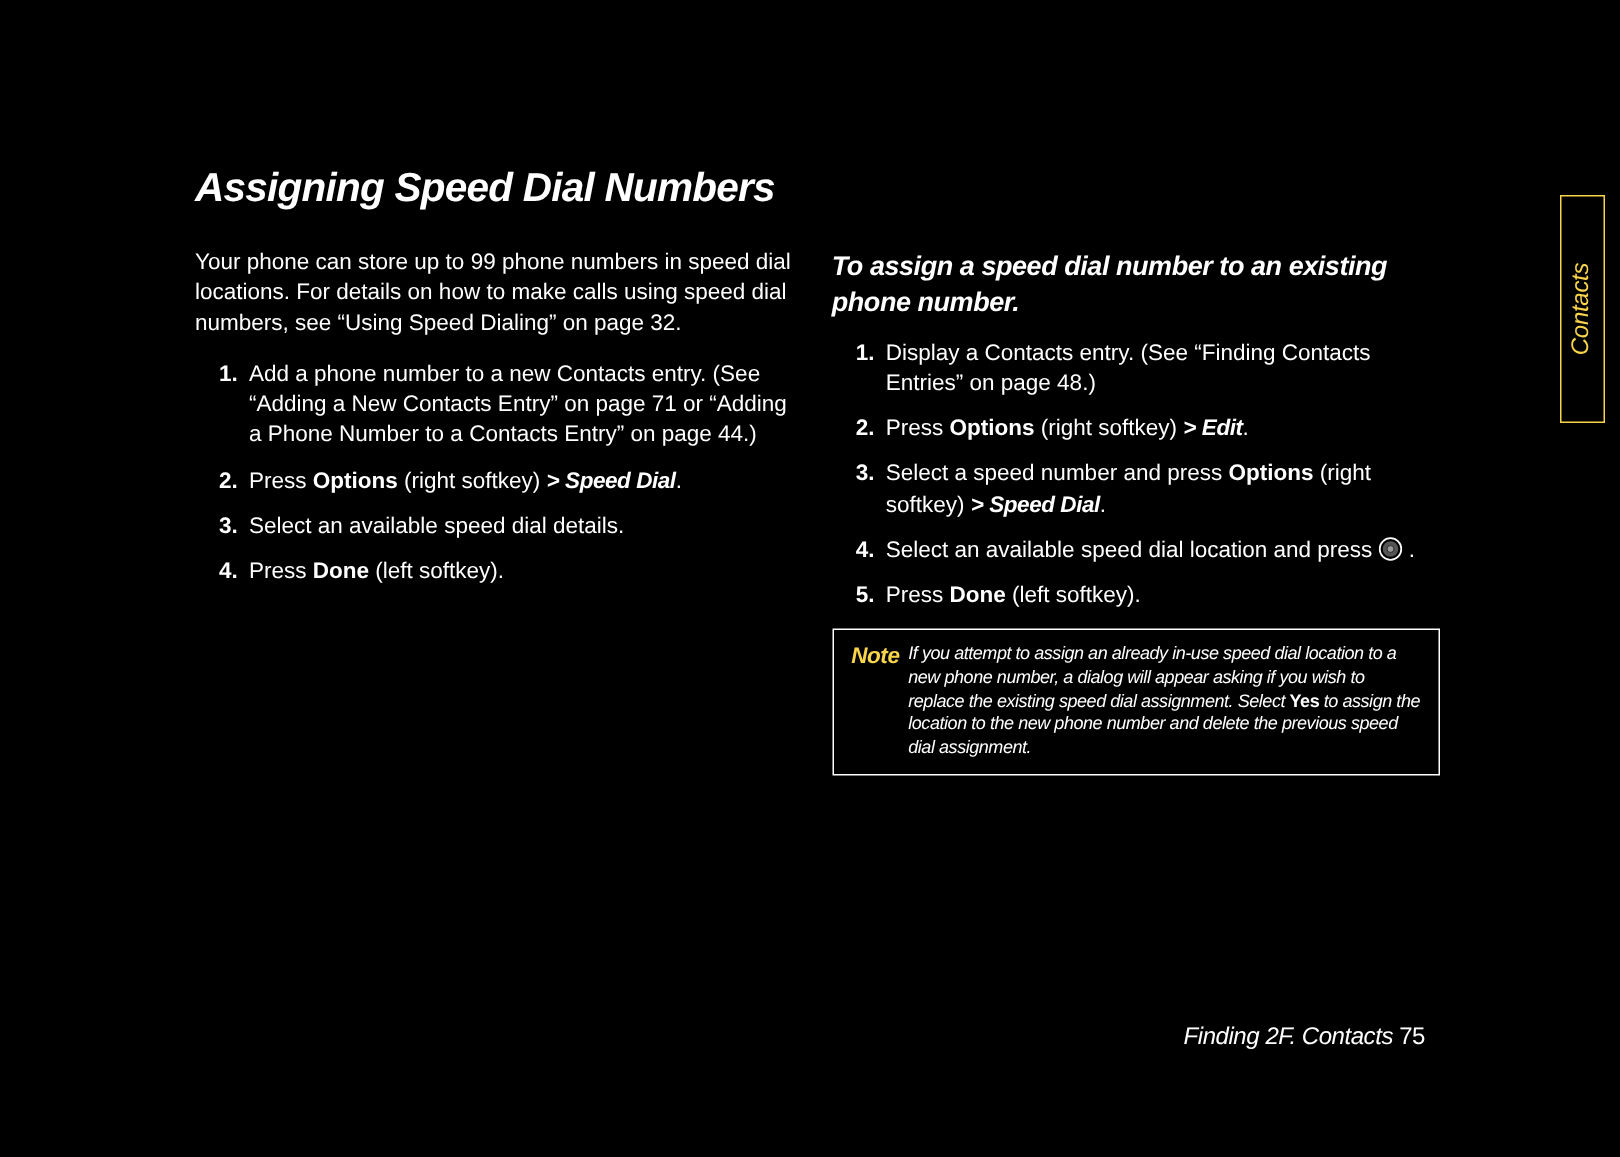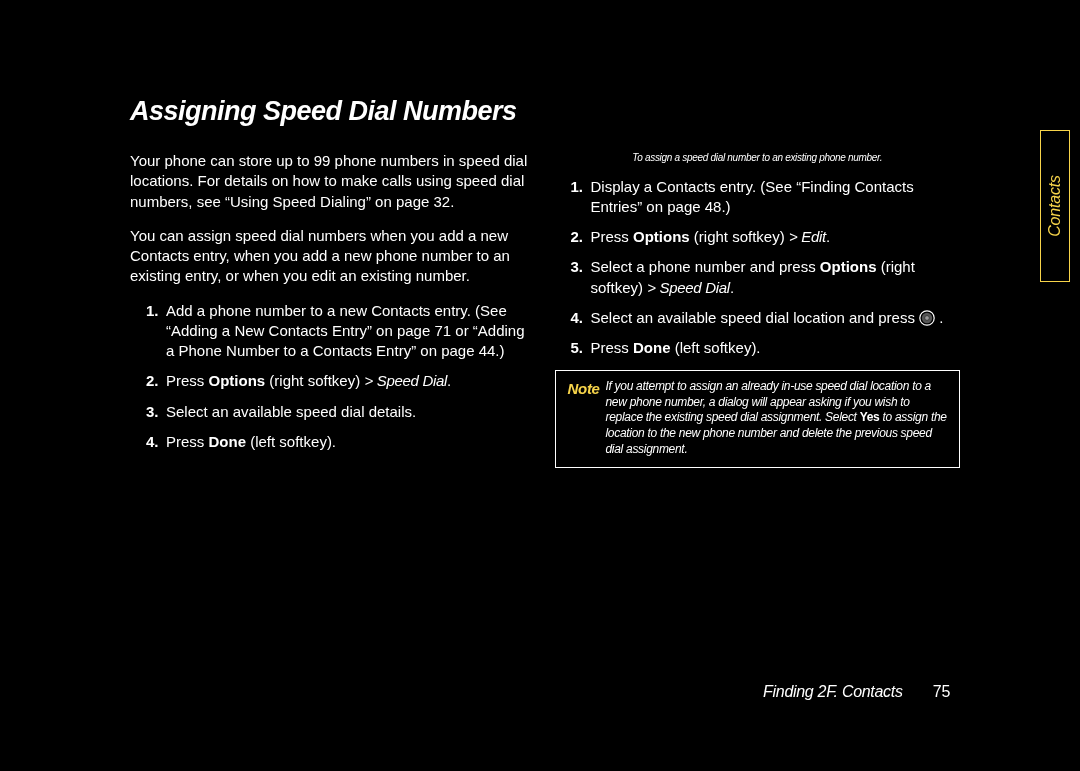--- a/index.html
+++ b/index.html
@@ -8,21 +8,21 @@
       height: 771px;
       background: #000;
       font-family: Arial, Helvetica, sans-serif;
       color: #fff;
       position: relative;
       overflow: hidden;
     }
     .page {
       position: absolute;
       left: 130px;
-      top: 96px;
+      top: 110px;
       width: 830px;
       height: 580px;
     }
     .heading {
       font-size: 27px;
       font-style: italic;
       letter-spacing: -0.5px;
       margin-bottom: 24px;
     }
     .columns {
@@ -32,39 +32,38 @@
     .col {
       flex: 1;
       font-size: 15px;
       line-height: 1.35;
     }
     .para {
       margin-bottom: 14px;
     }
     .subhead {
       font-style: italic;
-      font-weight: normal;
+      font-weight: bold;
       letter-spacing: -0.3px;
       margin-bottom: 12px;
-      font-size: 10px;
-      text-align: center;
+      font-size: 18px;
     }
     .ol-item {
       display: flex;
       margin-bottom: 10px;
       padding-left: 16px;
     }
     .ol-num {
       min-width: 20px;
       font-weight: normal;
     }
     .ol-num b { font-weight: bold; }
     .ol-text { flex: 1; }
     .ol-text .b { font-weight: bold; font-style: normal; }
-    .ol-text .bi { font-weight: normal; font-style: italic; letter-spacing: -0.3px; }
+    .ol-text .bi { font-weight: bold; font-style: italic; letter-spacing: -0.3px; }
     .icon-center {
       display: inline-block;
       width: 16px;
       height: 16px;
       vertical-align: -3px;
     }
     .icon-center svg { display: block; }
     .note-box {
       border: 1px solid #fff;
       display: flex;
@@ -110,33 +109,31 @@
     .footer {
       position: absolute;
       right: 130px;
       bottom: 70px;
       font-size: 16px;
       font-style: italic;
       letter-spacing: -0.3px;
     }
     .footer .pgnum {
       font-style: normal;
-      margin-left: 26px;
     }
   </style>
 </head>
 <body>
 
 <div class="page">
   <h1 class="heading">Assigning Speed Dial Numbers</h1>
   <div class="columns">
 
     <div class="col">
       <p class="para">Your phone can store up to 99 phone numbers in speed dial locations. For details on how to make calls using speed dial numbers, see “Using Speed Dialing” on page 32.</p>
-      <p class="para">You can assign speed dial numbers when you add a new Contacts entry, when you add a new phone number to an existing entry, or when you edit an existing number.</p>
 
       <div class="ol-item">
         <div class="ol-num"><b>1.</b></div>
         <div class="ol-text">Add a phone number to a new Contacts entry. (See “Adding a New Contacts Entry” on page 71 or “Adding a Phone Number to a Contacts Entry” on page 44.)</div>
       </div>
       <div class="ol-item">
         <div class="ol-num"><b>2.</b></div>
         <div class="ol-text"><span>Press </span><span class="b">Options</span><span> (right softkey) </span><span class="bi">&gt; Speed Dial</span><span>.</span></div>
       </div>
       <div class="ol-item">
@@ -155,21 +152,21 @@
       <div class="ol-item">
         <div class="ol-num"><b>1.</b></div>
         <div class="ol-text">Display a Contacts entry. (See “Finding Contacts Entries” on page 48.)</div>
       </div>
       <div class="ol-item">
         <div class="ol-num"><b>2.</b></div>
         <div class="ol-text"><span>Press </span><span class="b">Options</span><span> (right softkey) </span><span class="bi">&gt; Edit</span><span>.</span></div>
       </div>
       <div class="ol-item">
         <div class="ol-num"><b>3.</b></div>
-        <div class="ol-text"><span>Select a phone number and press </span><span class="b">Options</span><span> (right softkey) </span><span class="bi">&gt; Speed Dial</span><span>.</span></div>
+        <div class="ol-text"><span>Select a speed number and press </span><span class="b">Options</span><span> (right softkey) </span><span class="bi">&gt; Speed Dial</span><span>.</span></div>
       </div>
       <div class="ol-item">
         <div class="ol-num"><b>4.</b></div>
         <div class="ol-text"><span>Select an available speed dial location and press </span><span class="icon-center"><svg viewBox="0 0 16 16">
                 <circle cx="8" cy="8" r="7.2" fill="none" stroke="#fff" stroke-width="1.2"></circle>
                 <circle cx="8" cy="8" r="5.2" fill="#555"></circle>
                 <circle cx="8" cy="8" r="2.3" fill="#999" stroke="#222" stroke-width="0.6"></circle>
               </svg></span><span> .</span></div>
       </div>
       <div class="ol-item">

